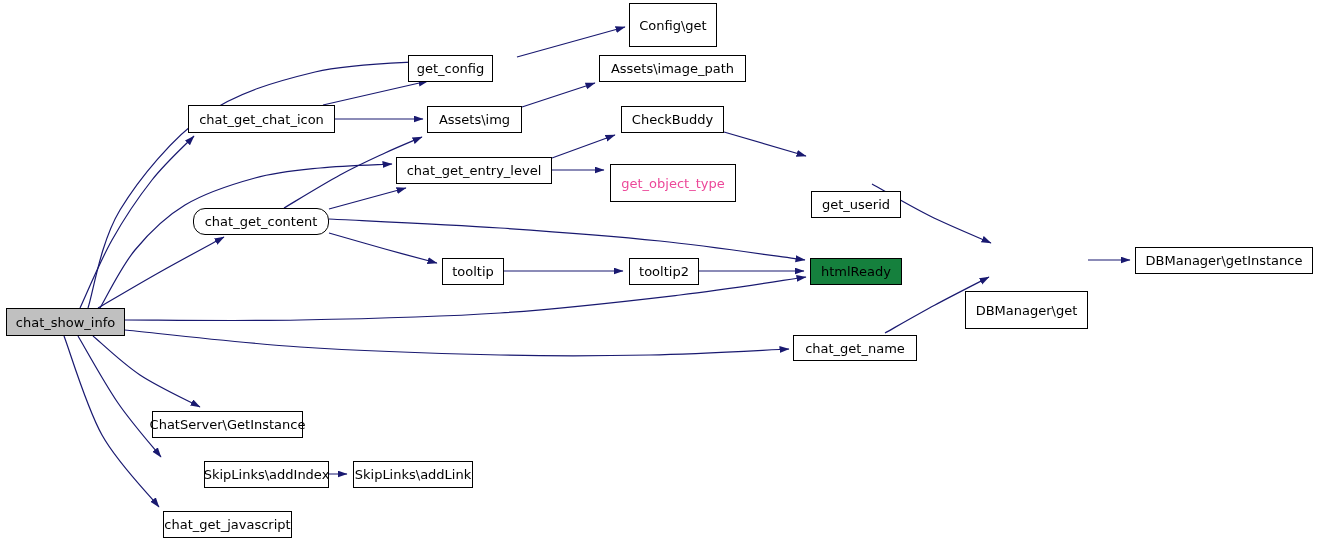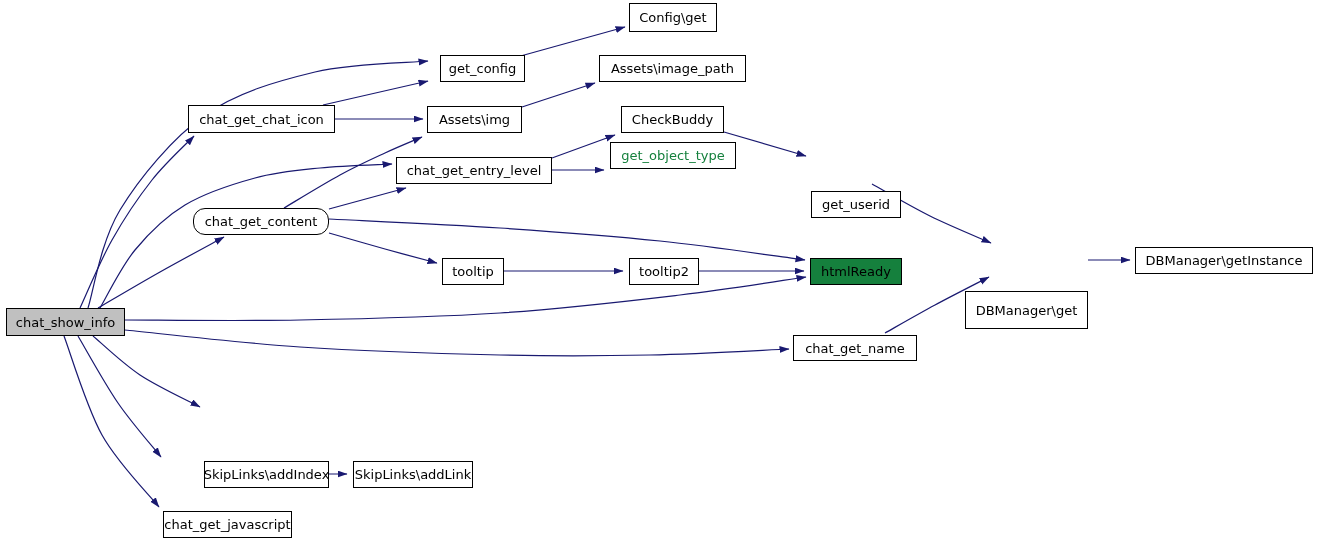--- a/index.html
+++ b/index.html
@@ -74,31 +74,32 @@
       <path d="M724,132 L806,156" fill="none" stroke="#191970" stroke-width="1.2" marker-end="url(#arrow)"></path>
       <path d="M872,184 C881.6666666666666,189.33333333333334 910.1666666666666,206.16666666666666 930,216 C949.8333333333334,225.83333333333334 980.8333333333334,238.5 991,243" fill="none" stroke="#191970" stroke-width="1.2" marker-end="url(#arrow)"></path>
       <path d="M885,333 C893.3333333333334,328.3333333333333 917.6666666666666,314.3333333333333 935,305 C952.3333333333334,295.6666666666667 980,281.6666666666667 989,277" fill="none" stroke="#191970" stroke-width="1.2" marker-end="url(#arrow)"></path>
       <path d="M1088,260 L1130,260" fill="none" stroke="#191970" stroke-width="1.2" marker-end="url(#arrow)"></path>
       <path d="M504,271 L623,271" fill="none" stroke="#191970" stroke-width="1.2" marker-end="url(#arrow)"></path>
       <path d="M699,271 L804,271" fill="none" stroke="#191970" stroke-width="1.2" marker-end="url(#arrow)"></path>
       <path d="M290,474 L347,474" fill="none" stroke="#191970" stroke-width="1.2" marker-end="url(#arrow)"></path>
     </svg>
 <div class="node root" style="left: 6px; top: 308px; width: 119px; height: 28px; background: rgb(192, 192, 192); border-color: rgb(0, 0, 0); color: rgb(0, 0, 0);">chat_show_info</div>
     <div class="node" style="left: 188px; top: 105px; width: 147px; height: 28px; background: rgb(255, 255, 255); border-color: rgb(0, 0, 0); color: rgb(0, 0, 0);">chat_get_chat_icon</div>
-    <div class="node" style="left: 440px; top: 55px; width: 85px; height: 27px; background: rgb(255, 255, 255); border-color: rgb(0, 0, 0); color: rgb(0, 0, 0);">get_config</div>
-    <div class="node" style="left: 629px; top: 3px; width: 88px; height: 29px; background: rgb(255, 255, 255); border-color: rgb(0, 0, 0); color: rgb(0, 0, 0); text-align: right;">Config\get</div>
+    <div class="node" style="left: 408px; top: 55px; width: 85px; height: 27px; background: rgb(255, 255, 255); border-color: rgb(0, 0, 0); color: rgb(0, 0, 0);">get_config</div>
+    <div class="node" style="left: 629px; top: 3px; width: 88px; height: 44px; background: rgb(255, 255, 255); border-color: rgb(0, 0, 0); color: rgb(0, 0, 0); text-align: right;">Config\get</div>
     <div class="node" style="left: 599px; top: 55px; width: 147px; height: 27px; background: rgb(255, 255, 255); border-color: rgb(0, 0, 0); color: rgb(0, 0, 0);">Assets\image_path</div>
     <div class="node" style="left: 427px; top: 106px; width: 95px; height: 27px; background: rgb(255, 255, 255); border-color: rgb(0, 0, 0); color: rgb(0, 0, 0);">Assets\img</div>
     <div class="node" style="left: 621px; top: 106px; width: 103px; height: 27px; background: rgb(255, 255, 255); border-color: rgb(0, 0, 0); color: rgb(0, 0, 0);">CheckBuddy</div>
     <div class="node" style="left: 396px; top: 157px; width: 156px; height: 27px; background: rgb(255, 255, 255); border-color: rgb(0, 0, 0); color: rgb(0, 0, 0);">chat_get_entry_level</div>
-    <div class="node" style="left: 610px; top: 142px; width: 126px; height: 27px; background: rgb(255, 255, 255); border-color: rgb(0, 0, 0); color: #15803d;">get_object_type</div>
+    <div class="node" style="left: 610px; top: 164px; width: 126px; height: 38px; background: rgb(255, 255, 255); border-color: rgb(0, 0, 0); color: #ec4899;">get_object_type</div>
     <div class="node" style="left: 811px; top: 157px; width: 90px; height: 27px; background: rgb(255, 255, 255); border-color: rgb(0, 0, 0); color: rgb(0, 0, 0); margin-top: 34px;">get_userid</div>
     <div class="node" style="left: 193px; top: 208px; width: 136px; height: 27px; background: rgb(255, 255, 255); border-color: rgb(0, 0, 0); color: rgb(0, 0, 0); border-radius: 12px;">chat_get_content</div>
     <div class="node" style="left: 442px; top: 258px; width: 62px; height: 27px; background: rgb(255, 255, 255); border-color: rgb(0, 0, 0); color: rgb(0, 0, 0);">tooltip</div>
     <div class="node" style="left: 629px; top: 258px; width: 70px; height: 27px; background: rgb(255, 255, 255); border-color: rgb(0, 0, 0); color: rgb(0, 0, 0);">tooltip2</div>
     <div class="node" style="left: 810px; top: 258px; width: 92px; height: 27px; background: #15803d; border-color: rgb(0, 0, 0); color: rgb(0, 0, 0);">htmlReady</div>
     <div class="node" style="left: 793px; top: 335px; width: 124px; height: 26px; background: rgb(255, 255, 255); border-color: rgb(0, 0, 0); color: rgb(0, 0, 0);">chat_get_name</div>
     <div class="node" style="left: 965px; top: 247px; width: 123px; height: 38px; background: rgb(255, 255, 255); border-color: rgb(0, 0, 0); color: rgb(0, 0, 0); margin-top: 44px;">DBManager\get</div>
     <div class="node" style="left: 1135px; top: 247px; width: 178px; height: 27px; background: rgb(255, 255, 255); border-color: rgb(0, 0, 0); color: rgb(0, 0, 0);">DBManager\getInstance</div>
+    <div class="node" style="left: 152px; top: 411px; width: 151px; height: 27px; background: rgb(255, 255, 255); border-color: rgb(0, 0, 0); color: rgb(0, 0, 0);">ChatServer\GetInstance</div>
     <div class="node" style="left: 165px; top: 461px; width: 125px; height: 27px; background: rgb(255, 255, 255); border-color: rgb(0, 0, 0); color: rgb(0, 0, 0); margin-left: 39px;">SkipLinks\addIndex</div>
     <div class="node" style="left: 353px; top: 461px; width: 120px; height: 27px; background: rgb(255, 255, 255); border-color: rgb(0, 0, 0); color: rgb(0, 0, 0);">SkipLinks\addLink</div>
     <div class="node" style="left: 163px; top: 511px; width: 129px; height: 27px; background: rgb(255, 255, 255); border-color: rgb(0, 0, 0); color: rgb(0, 0, 0);">chat_get_javascript</div>
   </div>
 
 </body></html>

